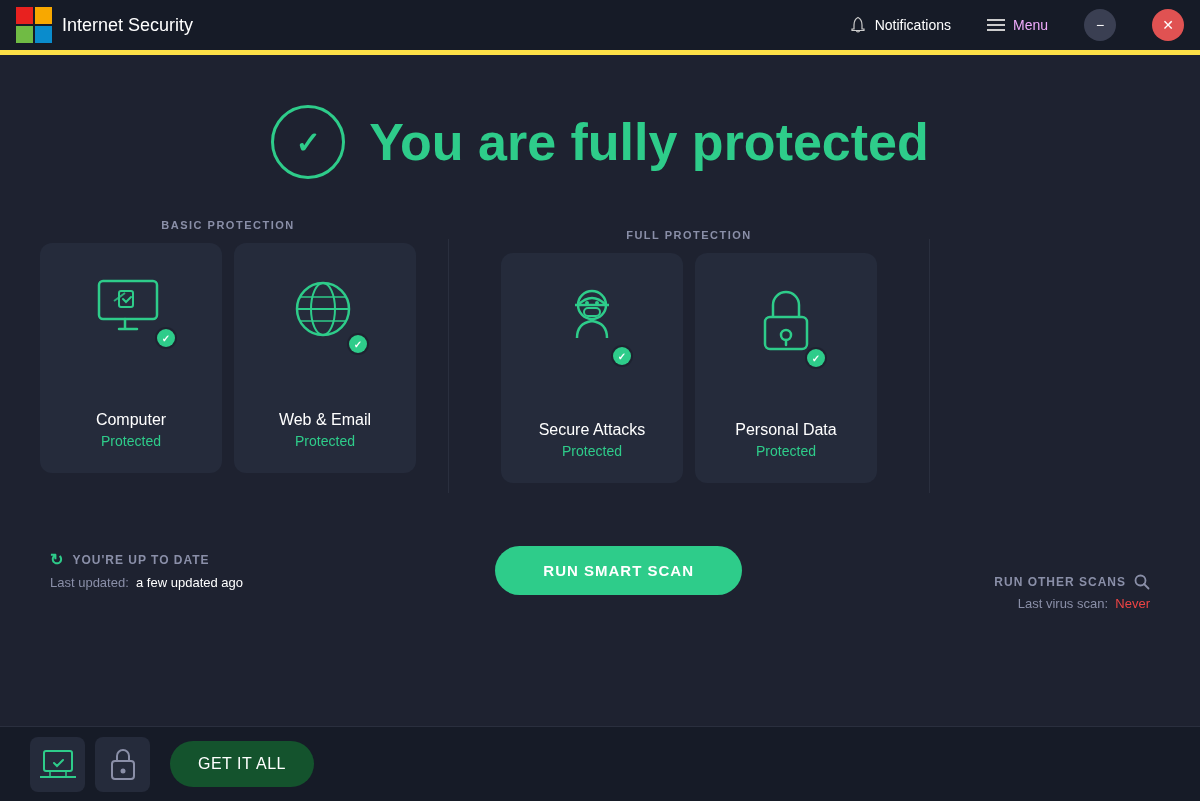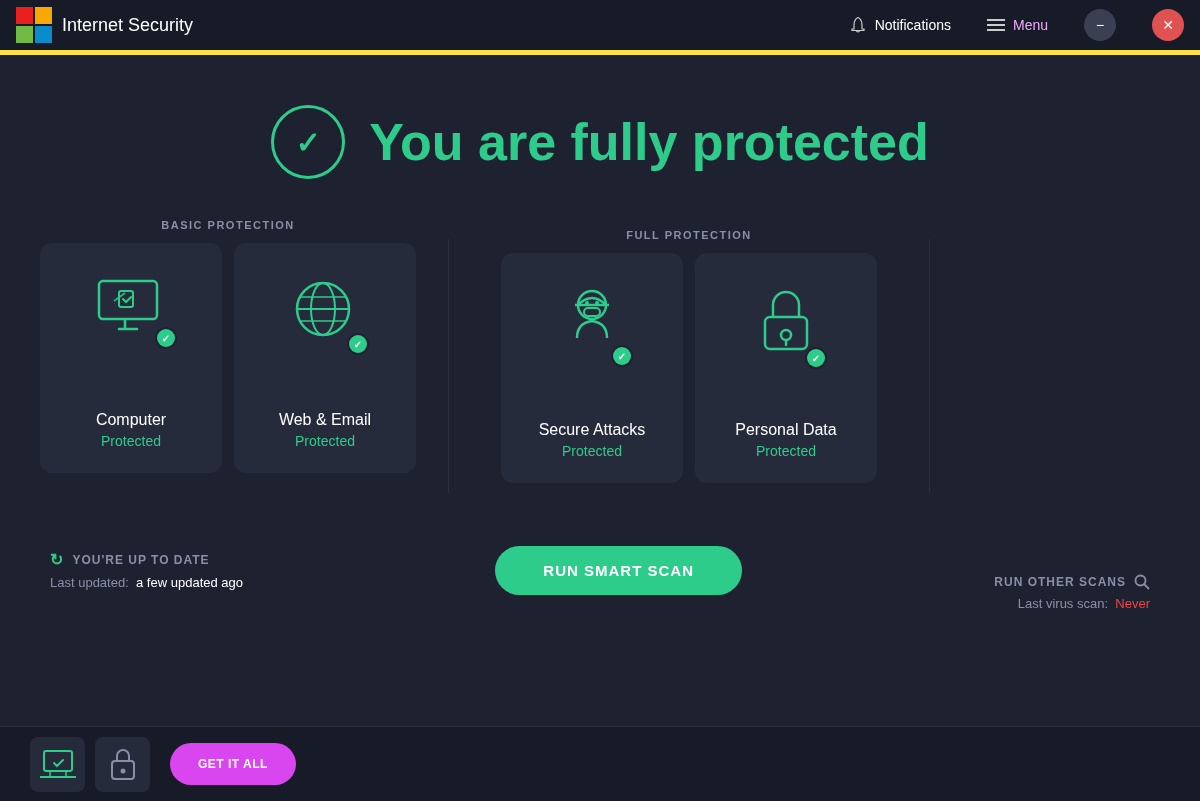--- a/index.html
+++ b/index.html
@@ -280,27 +280,27 @@
       font-size: 16px;
       font-weight: 700;
       color: #fff;
       margin-bottom: 4px;
     }
     .bottom-subtitle {
       font-size: 12px;
       color: #8a8fa8;
     }
     .get-it-all-btn {
-      background: #d946ef;
+      background: #14532d;
       color: #fff;
       border: none;
       border-radius: 28px;
       padding: 14px 28px;
-      font-size: 12px;
-      font-weight: 700;
+      font-size: 16px;
+      font-weight: 400;
       cursor: pointer;
       letter-spacing: 0.5px;
       white-space: nowrap;
     }
 
     
     .scan-area {
       width: 100%;
       display: flex;
       align-items: center;

